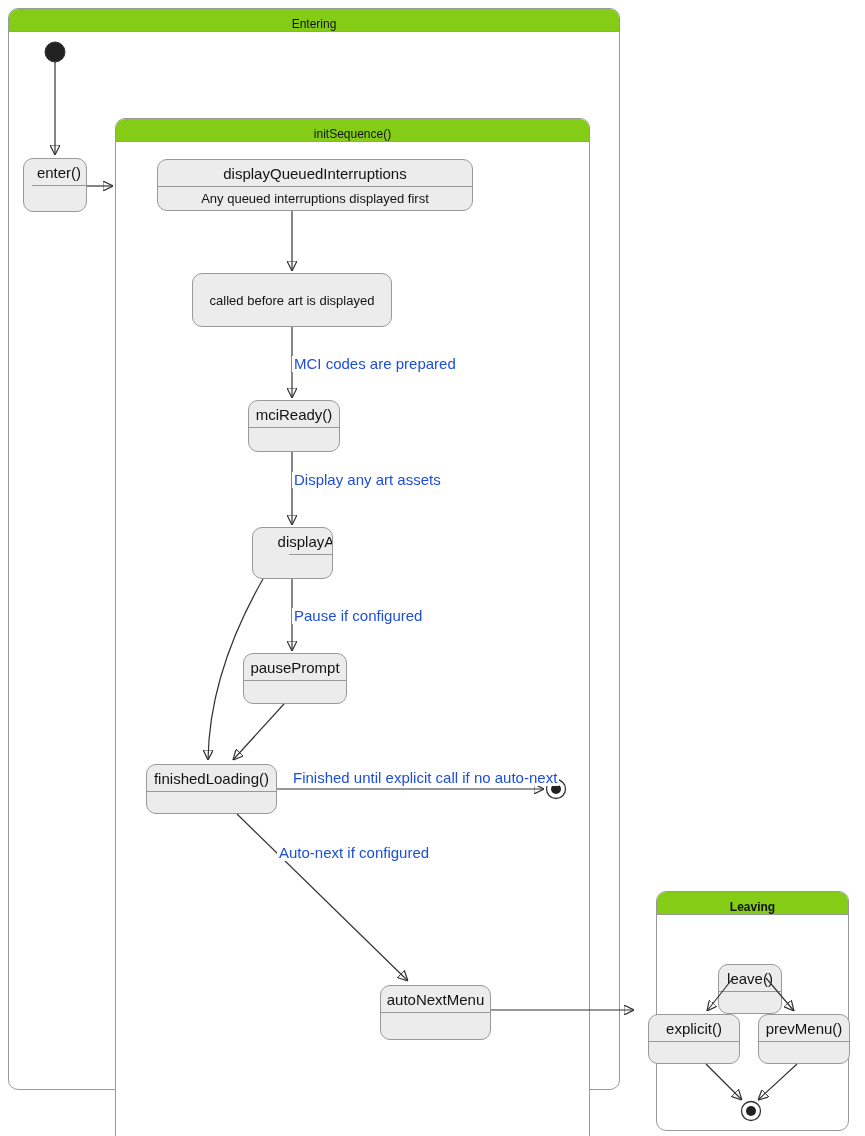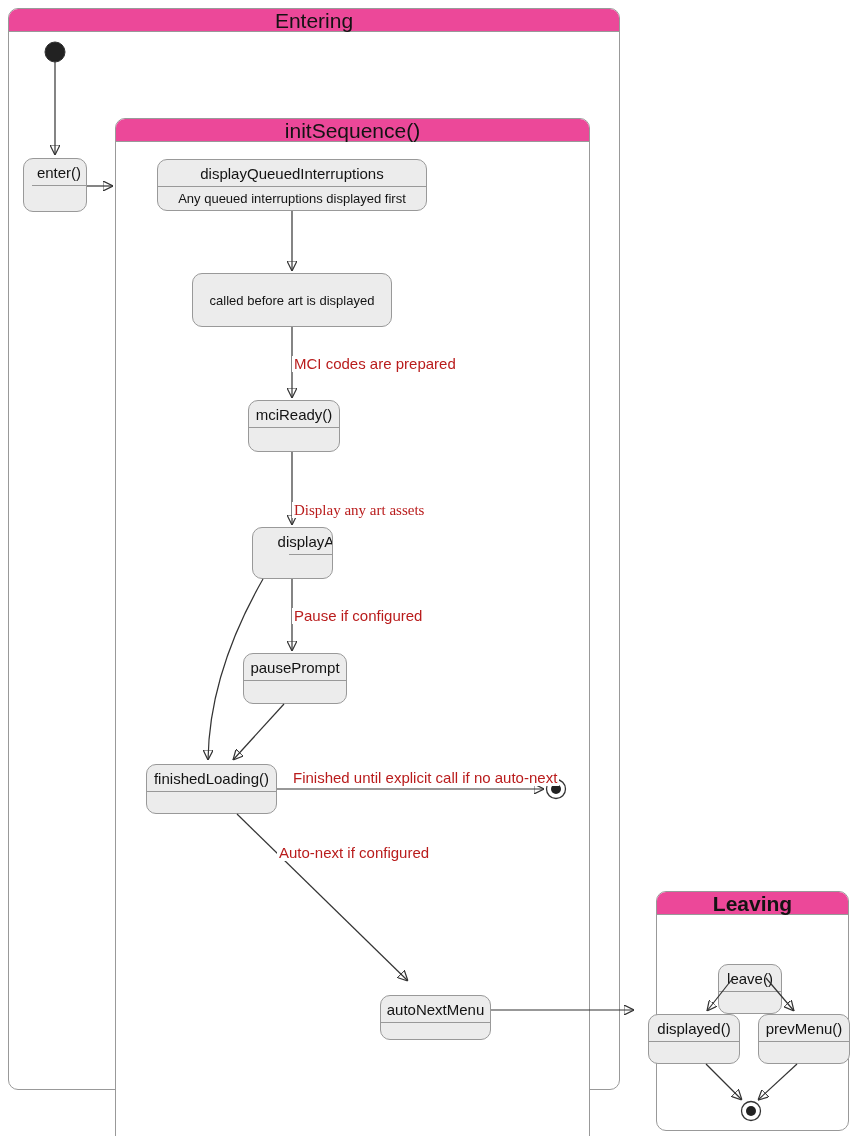--- a/index.html
+++ b/index.html
@@ -20,27 +20,27 @@
   .group {
     position: absolute;
     box-sizing: border-box;
     border: 1px solid #999999;
     border-radius: 10px;
     background: #ffffff;
   }
   .group-header {
     box-sizing: border-box;
     height: 23px;
-    background: #ec4899;
+    background: #84cc16;
     border-bottom: 1px solid #999999;
     border-radius: 9px 9px 0 0;
     display: flex;
-    align-items: flex-start;
+    align-items: flex-end;
     justify-content: center;
-    font-size: 21px;
+    font-size: 12px;
   }
   
   .state {
     position: absolute;
     box-sizing: border-box;
     border: 1px solid #999999;
     border-radius: 10px;
     background: #ececec;
     display: flex;
     flex-direction: column;
@@ -80,21 +80,21 @@
     stroke-width: 1.2;
   }
   
   .edge-label {
     position: absolute;
     font-size: 15px;
     line-height: 16px;
     white-space: nowrap;
     background: #ffffff;
     padding: 0 2px;
-    color: #b91c1c;
+    color: #1d4ed8;
   }
 </style>
 </head>
 <body>
 
 <div class="canvas">
 
   <div class="group" style="left:8px; top:8px; width:612px; height:1082px;">
     <div class="group-header">
       <span>Entering</span>
@@ -111,21 +111,21 @@
     <div class="group-header">
       <span>Leaving</span>
     </div>
   </div>
 
   <div class="state" style="left:23px; top:158px; width:64px; height:54px;padding-left:8px;">
     <div class="state-title">enter()</div>
     <div class="state-body"></div>
   </div>
 
-  <div class="state" style="left:157px; top:159px; width:270px; height:52px;">
+  <div class="state" style="left:157px; top:159px; width:316px; height:52px;">
     <div class="state-title">displayQueuedInterruptions</div>
     <div class="state-body">Any queued interruptions displayed first</div>
   </div>
 
   <div class="state" style="left:192px; top:273px; width:200px; height:54px;">
     <div class="state-body">called before art is displayed</div>
   </div>
 
   <div class="state" style="left:248px; top:400px; width:92px; height:52px;">
     <div class="state-title">mciReady()</div>
@@ -140,32 +140,32 @@
   <div class="state" style="left:243px; top:653px; width:104px; height:51px;">
     <div class="state-title">pausePrompt</div>
     <div class="state-body"></div>
   </div>
 
   <div class="state" style="left:146px; top:764px; width:131px; height:50px;">
     <div class="state-title">finishedLoading()</div>
     <div class="state-body"></div>
   </div>
 
-  <div class="state" style="left:380px; top:985px; width:111px; height:45px;margin-top:10px;">
+  <div class="state" style="left:380px; top:985px; width:111px; height:55px;">
     <div class="state-title">autoNextMenu</div>
     <div class="state-body"></div>
   </div>
 
   <div class="state" style="left:718px; top:928px; width:64px; height:50px;margin-top:36px;">
     <div class="state-title">leave()</div>
     <div class="state-body"></div>
   </div>
 
   <div class="state" style="left:648px; top:1014px; width:92px; height:50px;">
-    <div class="state-title">displayed()</div>
+    <div class="state-title">explicit()</div>
     <div class="state-body"></div>
   </div>
 
   <div class="state" style="left:758px; top:1014px; width:92px; height:50px;">
     <div class="state-title">prevMenu()</div>
     <div class="state-body"></div>
   </div>
 
   <svg class="edges" viewBox="0 0 865 1136" xmlns="http://www.w3.org/2000/svg">
     <defs>
@@ -197,21 +197,21 @@
       <circle cx="556" cy="789" r="5" fill="#222222" stroke="none"></circle>
     </g>
     <g>
       <circle cx="751" cy="1111" r="9.5" fill="#ffffff" stroke="#333333" stroke-width="1.3"></circle>
       <circle cx="751" cy="1111" r="5" fill="#222222" stroke="none"></circle>
     </g>
   </svg>
 
   <div class="edge-label" style="left:292px; top:356px;">MCI codes are prepared</div>
 
-  <div class="edge-label" style="left:292px; top:502px;font-family:Liberation Serif, serif;">Display any art assets</div>
+  <div class="edge-label" style="left:292px; top:472px;">Display any art assets</div>
 
   <div class="edge-label" style="left:292px; top:608px;">Pause if configured</div>
 
   <div class="edge-label" style="left:291px; top:770px;">Finished until explicit call if no auto-next</div>
 
   <div class="edge-label" style="left:277px; top:845px;">Auto-next if configured</div>
 
 </div>
 
 </body></html>

